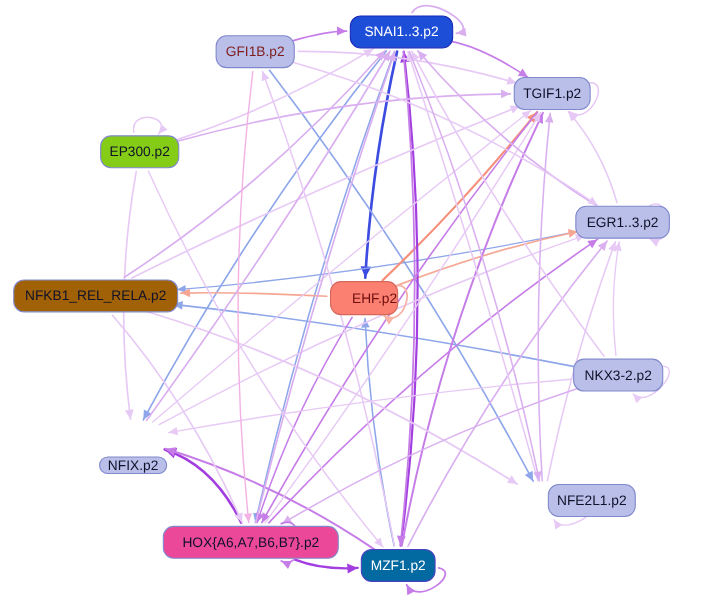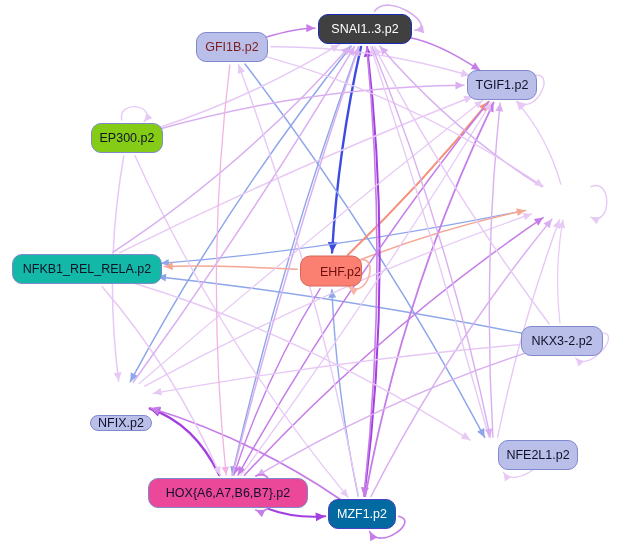--- a/index.html
+++ b/index.html
@@ -129,33 +129,36 @@
       <path d="M 601.3879651709842 332.9773507375881 C 623.0146324756623 331.7202332600796 590.119361902956 372.9489481705546 575.6095441856254 358.11731548475365" fill="none" stroke="#e7c9f5" stroke-width="1.3" stroke-linecap="round"></path>
       <polygon points="575.6095441856254,358.11731548475365 583.9902621762071,361.24997664778107 578.5576356082624,366.56472674287136" fill="#e7c9f5"></polygon>
       <path d="M 536.9146926497864 453.86673625273124 C 556.9262387535409 456.48525791229787 515.0323773712289 489.5214157483916 503.52536649570084 472.55280429293526" fill="none" stroke="#e7c9f5" stroke-width="1.3" stroke-linecap="round"></path>
       <polygon points="503.52536649570084,472.55280429293526 511.21657028421384,477.12395122598866 504.9264794583422,481.38948254134505" fill="#e7c9f5"></polygon>
       <path d="M 398.7130755177434 516.2373135358558 C 419.9326902773559 520.4491656319622 380.43387729081593 551.2128708392087 369.65275166742146 531.6107798471065" fill="none" stroke="#c67de8" stroke-width="1.6" stroke-linecap="round"></path>
       <polygon points="369.65275166742146,531.6107798471065 377.4379246141909,537.2579988254082 370.2529503830295,541.2097257007814" fill="#c67de8"></polygon>
       <path d="M 255.67824279003818 476.03032505077283 C 277.9308478994099 465.7226534725408 277.9308478994099 520.2773465274593 255.67824279003818 509.96967494922717" fill="none" stroke="#c67de8" stroke-width="1.6" stroke-linecap="round"></path>
       <polygon points="255.67824279003818,509.96967494922717 265.29572474358247,509.9061070858836 261.8491862364773,517.3466294008183" fill="#c67de8"></polygon>
     </svg>
 
-<div class="node" style="left: 365px; top: 29px; width: 94px; height: 30px; background: #404040; border-color: rgb(27, 42, 184); color: rgb(255, 255, 255);">
+<div class="node" style="left: 365px; top: 29px; width: 94px; height: 30px; background: #1d4ed8; border-color: rgb(27, 42, 184); color: rgb(255, 255, 255);">
       <span>SNAI1..3.p2</span>
     </div>
     <div class="node" style="left: 232px; top: 47px; width: 72px; height: 30px; background: rgb(185, 191, 233); border-color: rgb(128, 137, 204); color: #7f1d1d;">
       <span>GFI1B.p2</span>
     </div>
     <div class="node" style="left: 502px; top: 85px; width: 70px; height: 30px; background: rgb(185, 191, 233); border-color: rgb(128, 137, 204); color: rgb(16, 18, 42);">
       <span>TGIF1.p2</span>
     </div>
     <div class="node" style="left: 127px; top: 138px; width: 72px; height: 30px; background: #84cc16; border-color: rgb(128, 137, 204); color: rgb(16, 18, 42);">
       <span>EP300.p2</span>
     </div>
-    <div class="node" style="left: 87px; top: 269px; width: 150px; height: 30px; background: #14b8a6; border-color: rgb(128, 137, 204); color: rgb(16, 18, 42);">
+    <div class="node" style="left: 566px; top: 202px; width: 86px; height: 30px; background: rgb(185, 191, 233); border-color: rgb(128, 137, 204); color: rgb(16, 18, 42);">
+      <span>EGR1..3.p2</span>
+    </div>
+    <div class="node" style="left: 87px; top: 269px; width: 150px; height: 30px; background: #a16207; border-color: rgb(128, 137, 204); color: rgb(16, 18, 42);">
       <span>NFKB1_REL_RELA.p2</span>
     </div>
     <div class="node" style="left: 331px; top: 271px; width: 62px; height: 31px; background: rgb(251, 128, 114); border-color: rgb(212, 103, 90); color: rgb(110, 13, 13); justify-content: flex-end;">
       <span>EHF.p2</span>
     </div>
     <div class="node" style="left: 562px; top: 341px; width: 82px; height: 30px; background: rgb(185, 191, 233); border-color: rgb(128, 137, 204); color: rgb(16, 18, 42);">
       <span>NKX3-2.p2</span>
     </div>
     <div class="node" style="left: 121px; top: 399px; width: 62px; height: 16px; background: rgb(185, 191, 233); border-color: rgb(128, 137, 204); color: rgb(16, 18, 42); margin-top: 24px;">
       <span>NFIX.p2</span>

